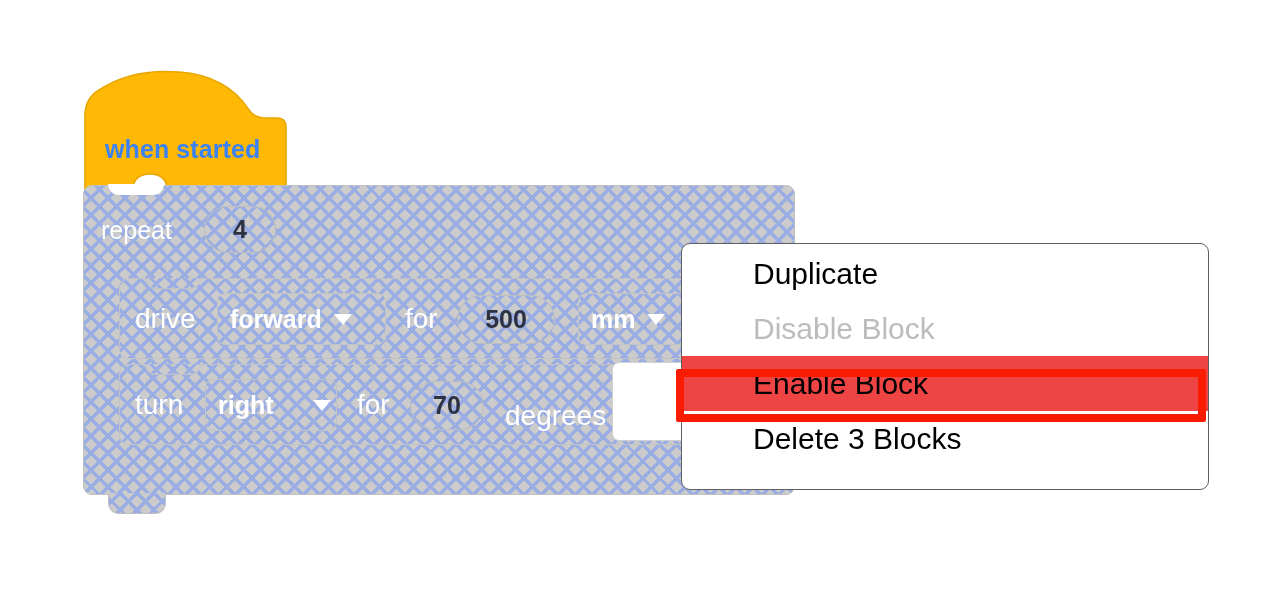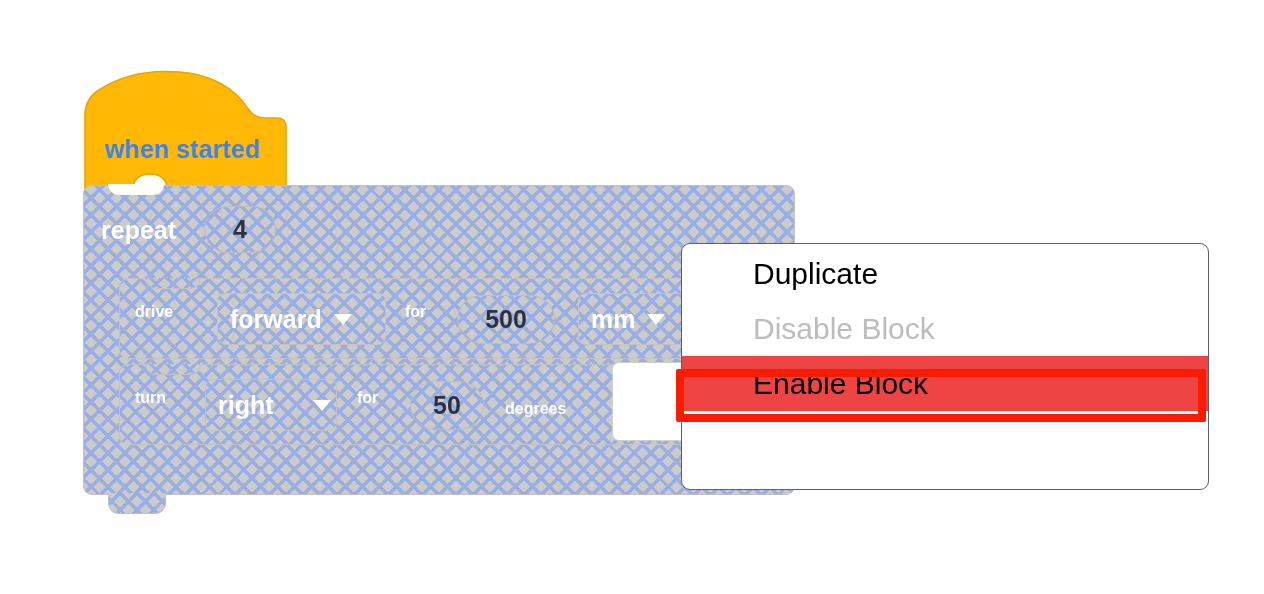--- a/index.html
+++ b/index.html
@@ -87,21 +87,21 @@
     border-radius: 0 0 11px 11px;
     background: #ffffff;
   }
 
   .repeat-label {
     position: absolute;
     left: 17px;
     top: 30px;
     color: #ffffff;
     font-size: 25px;
-    font-weight: bold;
+    font-weight: normal;
   }
   .repeat-count {
     position: absolute;
     left: 120px;
     top: 20px;
     width: 72px;
     height: 47px;
     border-radius: 24px;
     border: 1px solid #bdbdbd;
     display: flex;
@@ -133,22 +133,22 @@
     height: 11px;
     border-radius: 0 0 11px 11px;
     border: 1px solid #c3c3c3;
     border-top: none;
     box-sizing: border-box;
   }
 
   .blk-text {
     position: absolute;
     color: #ffffff;
-    font-size: 16px;
-    font-weight: bold;
+    font-size: 28px;
+    font-weight: normal;
     white-space: nowrap;
     top: 24px;
   }
   .dropdown {
     position: absolute;
     top: 14px;
     height: 52px;
     border-radius: 8px;
     border: 1px solid #c3c3c3;
     box-sizing: border-box;
@@ -284,32 +284,33 @@
     </div>
 
     <div class="inner-block turn hatch">
       <div class="inner-notch hatch"></div>
       <div class="blk-text" style="left:15px;">turn</div>
       <div class="dropdown hatch" style="left:85px; width:132px;gap:39px;">
         <span class="dd-text">right</span>
         <span class="caret"></span>
       </div>
       <div class="blk-text" style="left:237px;">for</div>
-      <div class="numfield hatch" style="left:290px; width:74px;">50</div>
+      <div class="numfield hatch" style="left:290px; width:74px;">70</div>
       <div class="blk-text" style="left:385px;margin-top:11px;">degrees</div>
     </div>
   </div>
 
   <div class="repeat-topnotch"></div>
 
   <div class="repeat-tab hatch"></div>
 
   <div class="white-gap"></div>
 
   <div class="context-menu">
     <div class="menu-item">Duplicate</div>
     <div class="menu-item disabled">Disable Block</div>
     <div class="menu-item highlighted">Enable Block</div>
+    <div class="menu-item">Delete 3 Blocks</div>
   </div>
 
   <div class="annotation-box"></div>
 
 </div>
 
 </body></html>

